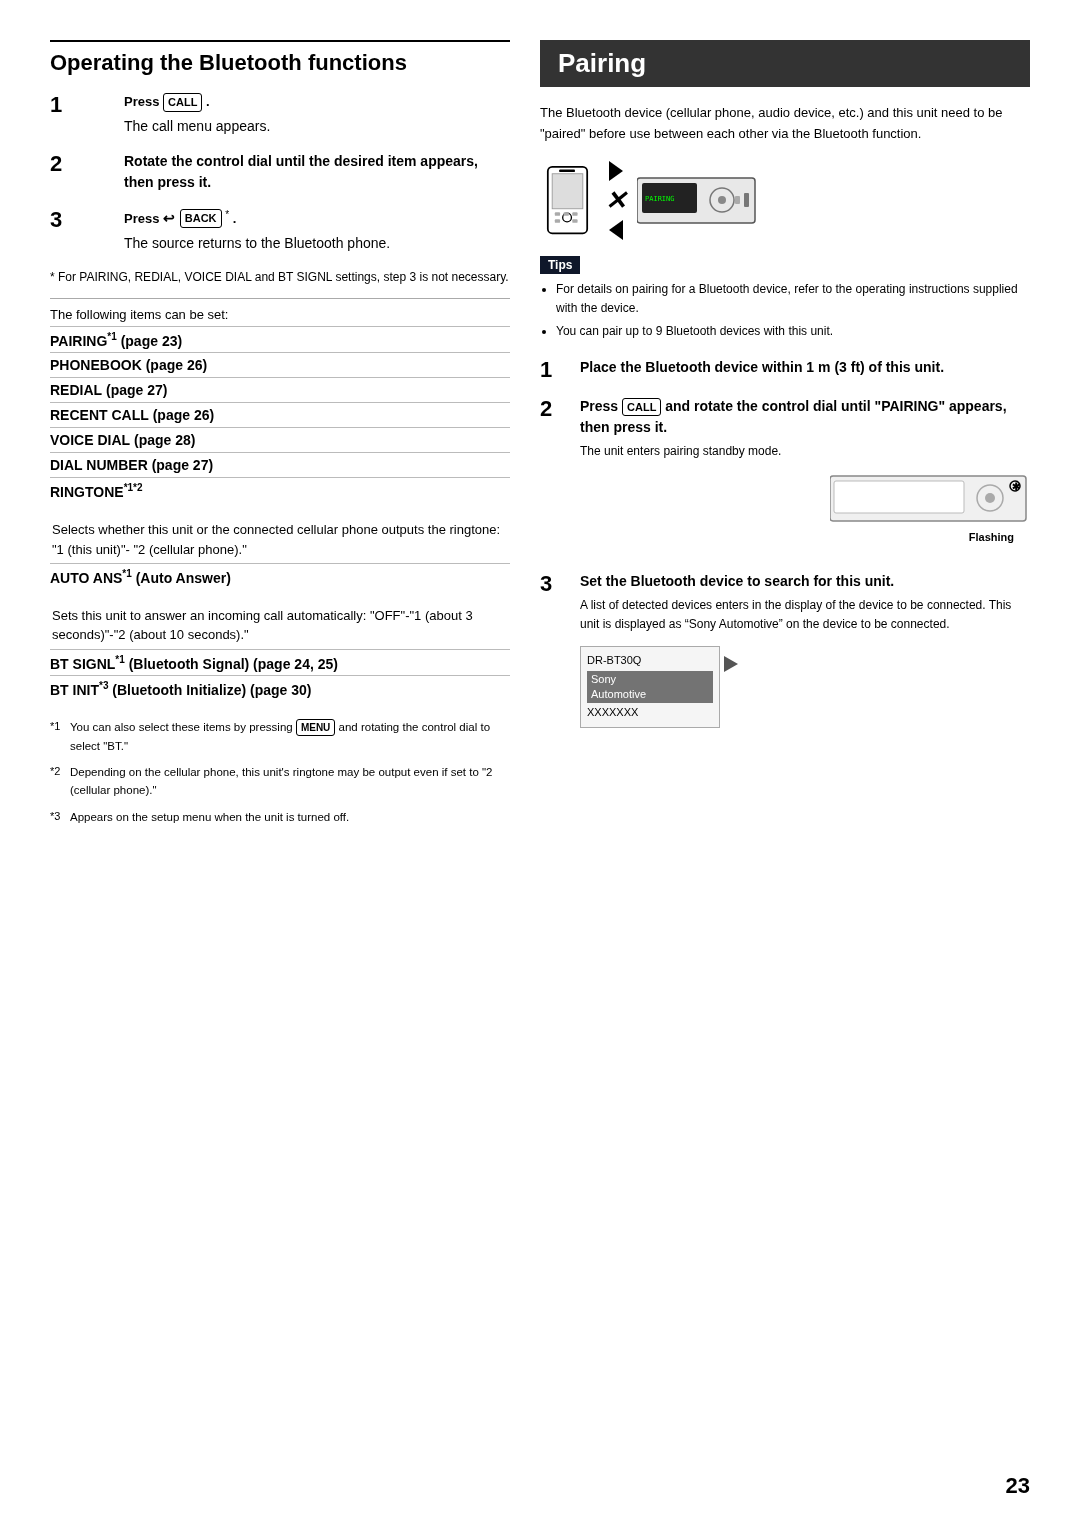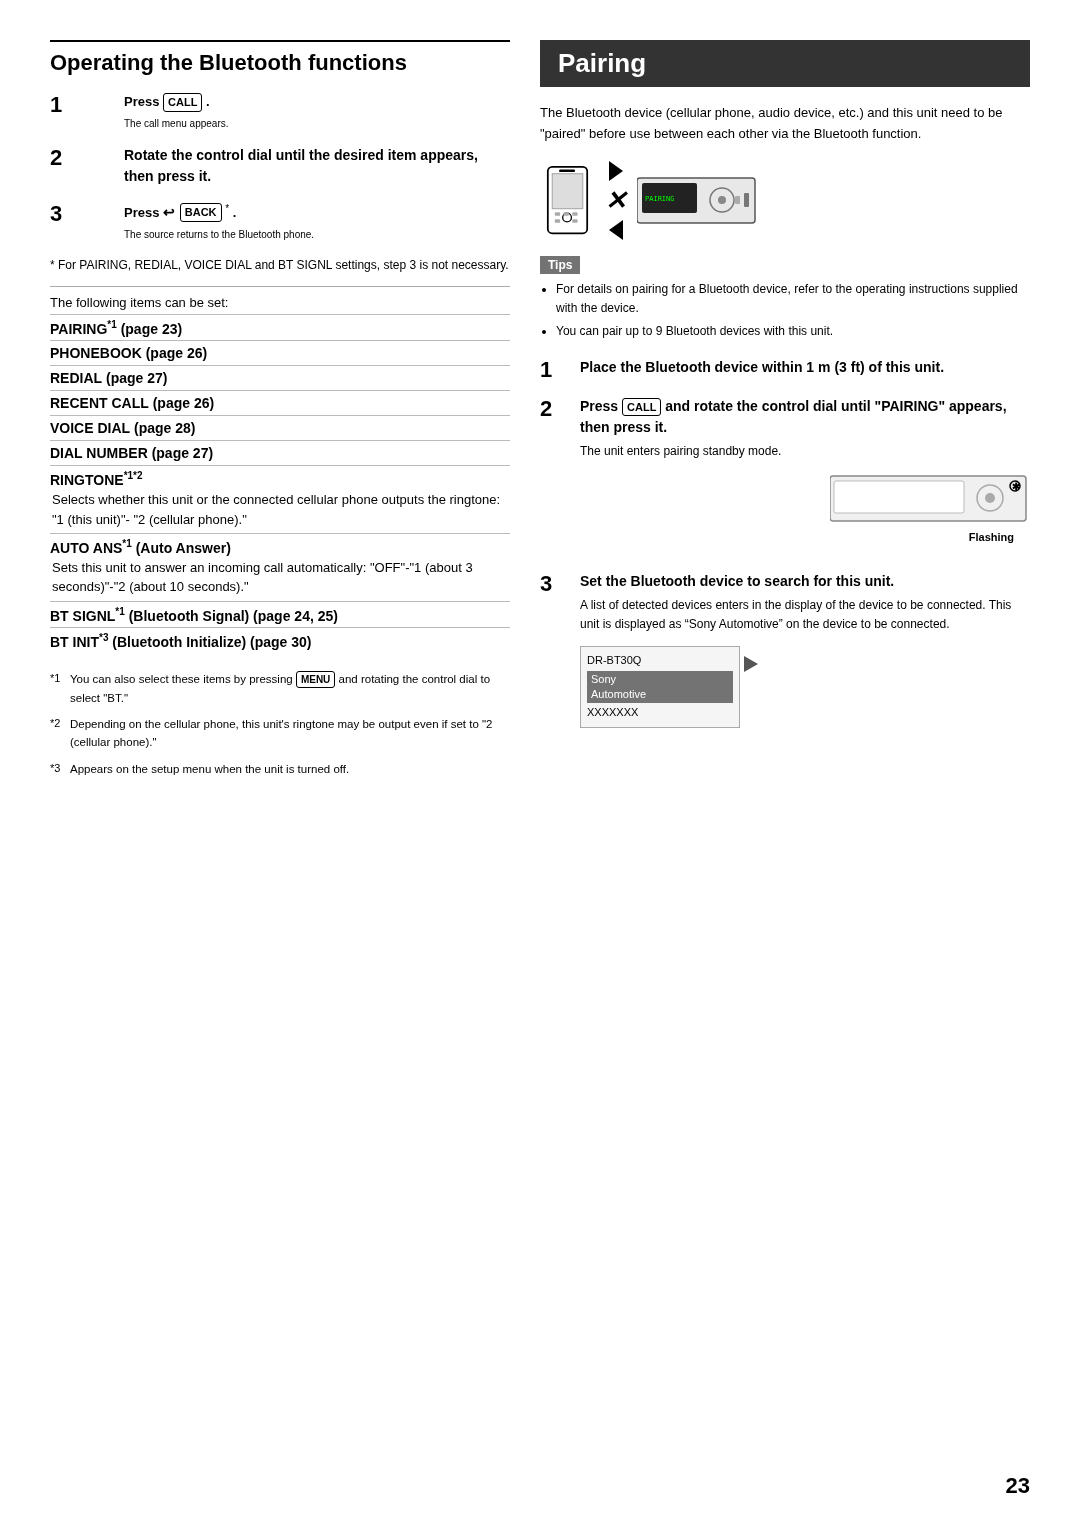--- a/index.html
+++ b/index.html
@@ -47,21 +47,21 @@
     }
     .step-content {
       flex: 1;
     }
     .step-content p {
       margin-bottom: 4px;
       line-height: 1.5;
       padding-left: 40px;
     }
     .step-content .step-desc {
-      font-size: 10px;
+      font-size: 14px;
       margin-top: 2px;
     }
     .kbd {
       display: inline-block;
       border: 1px solid #000;
       border-radius: 3px;
       padding: 0 4px;
       font-size: 11px;
       font-weight: bold;
       line-height: 1.5;
@@ -84,21 +84,21 @@
       flex-direction: column;
       padding: 4px 0;
       border-top: 1px solid #bbb;
     }
     .menu-item-label {
       font-weight: bold;
       font-size: 14px;
     }
     .menu-item-desc {
       font-size: 13px;
-      margin-top: 2px;
+      margin-top: 20px;
       line-height: 1.5;
       padding-left: 2px;
     }
     .footnotes-section {
       margin-top: 16px;
       font-size: 11.5px;
       line-height: 1.6;
     }
     .footnote-item {
       display: flex;
@@ -149,21 +149,21 @@
       height: 0;
       border-top: 10px solid transparent;
       border-bottom: 10px solid transparent;
       border-right: 14px solid #000;
     }
     .tips-box {
       border: none;
       margin-bottom: 16px;
     }
     .tips-label {
-      background: #737373;
+      background: #0f172a;
       color: #fff;
       font-size: 12px;
       font-weight: bold;
       padding: 2px 8px;
       display: inline-block;
       margin-bottom: 6px;
     }
     .tips-content {
       font-size: 12px;
       line-height: 1.6;
@@ -211,21 +211,21 @@
       font-size: 11px;
       font-weight: bold;
       text-align: right;
       margin-top: 2px;
       margin-right: 16px;
     }
     
     .device-list-diagram {
       border: 1px solid #aaa;
       background: #f5f5f5;
-      width: 160px;
+      width: 140px;
       margin: 12px 0;
       font-size: 11px;
       padding: 4px 6px;
     }
     .device-list-row {
       padding: 2px 0;
       line-height: 1.4;
     }
     .device-selected {
       background: #737373;

